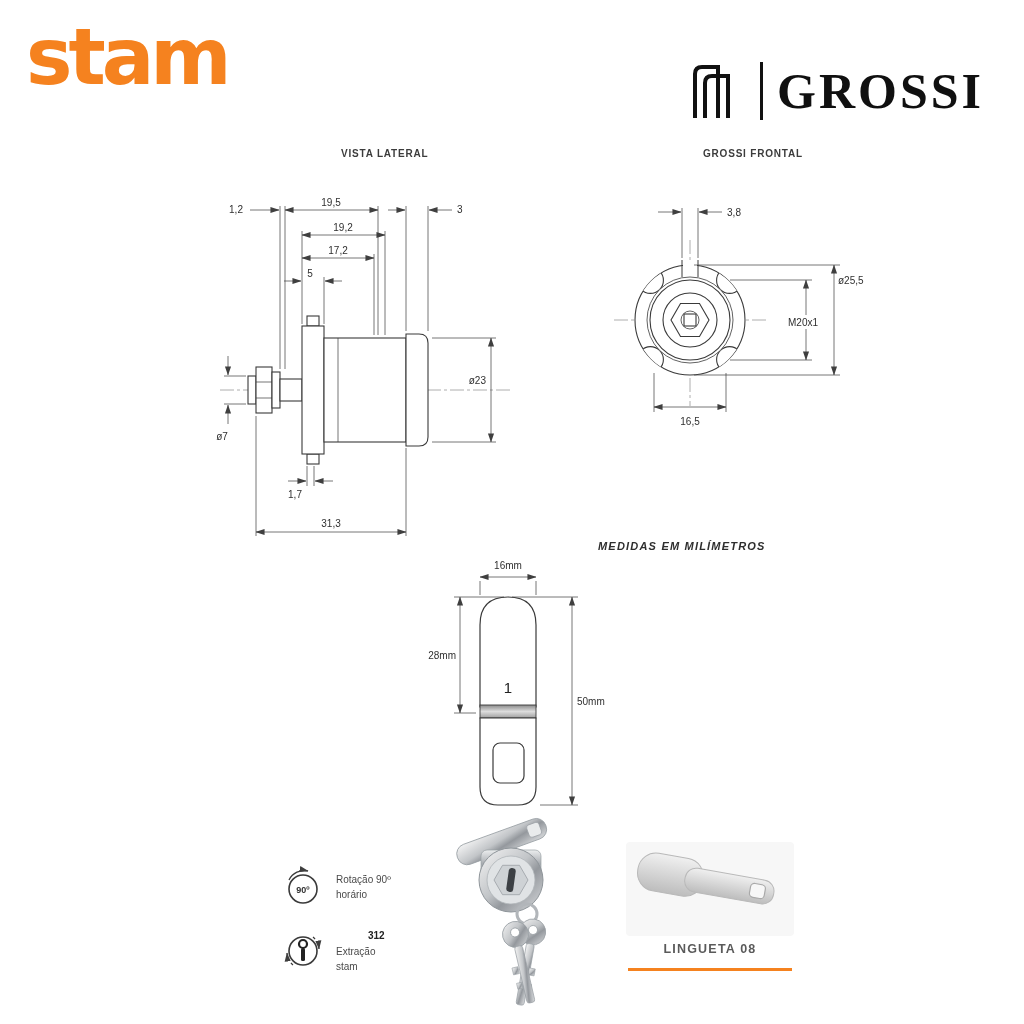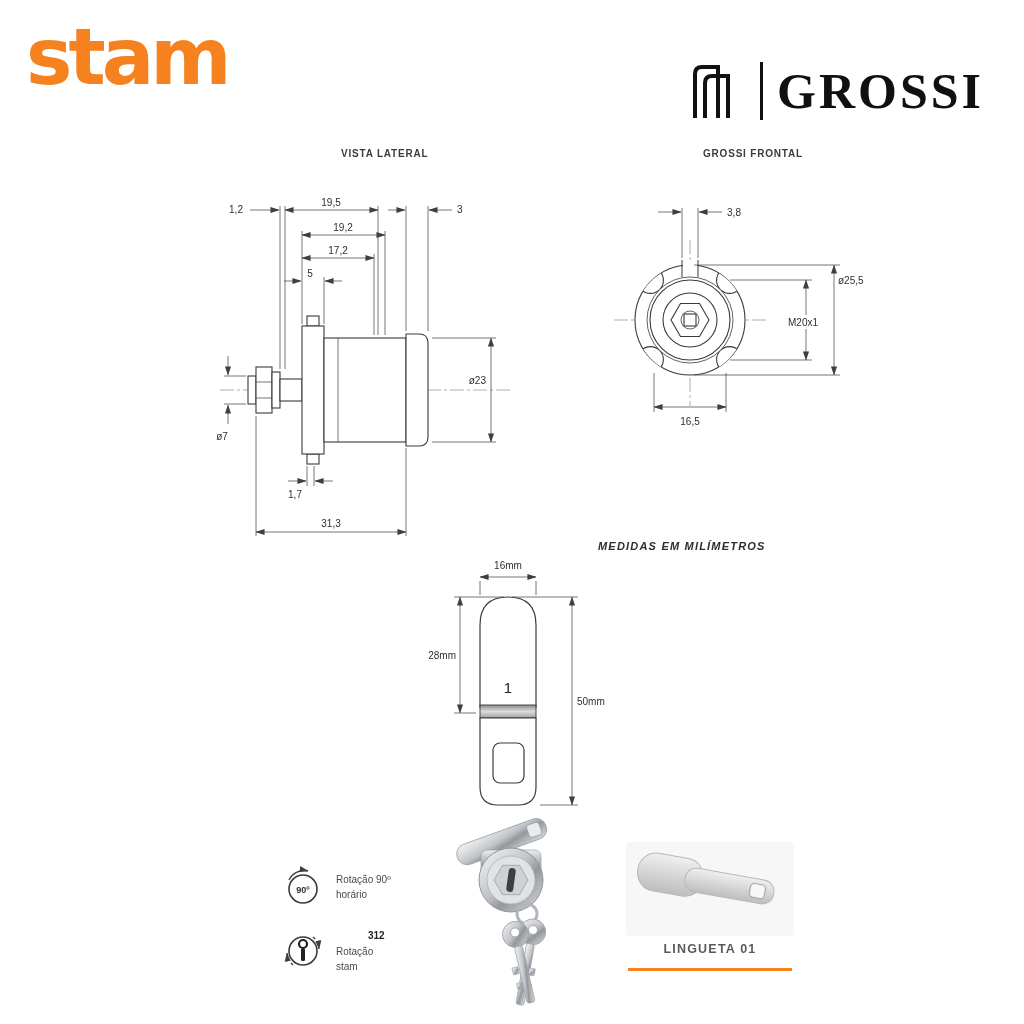--- a/index.html
+++ b/index.html
@@ -249,21 +249,21 @@
   <div class="abs feature" style="left:280px; top:928px;">
     <svg width="46" height="46" viewBox="0 0 46 46">
       <circle cx="23" cy="23" r="14" fill="none" stroke="#3a3a3a" stroke-width="1.6"></circle>
       <circle cx="23" cy="16" r="4" fill="none" stroke="#222" stroke-width="2.2"></circle>
       <rect x="21" y="20" width="4" height="13" rx="1.5" fill="#222"></rect>
       <path d="M33,9 A18,18 0 0 1 39,21" fill="none" stroke="#3a3a3a" stroke-width="1.2" stroke-dasharray="3 2.5" marker-end="url(#arr)"></path>
       <path d="M13,37 A18,18 0 0 1 7,25" fill="none" stroke="#3a3a3a" stroke-width="1.2" stroke-dasharray="3 2.5" marker-end="url(#arr)"></path>
     </svg>
     <div class="feature-text">
       <div class="feat-bold">312</div>
-      <div>Rotação</div>
+      <div>Extração</div>
       <div>stam</div>
     </div>
   </div>
 
   <svg class="abs" style="left:435px; top:812px;" width="170" height="212" viewBox="0 0 170 212">
     <defs>
       <linearGradient id="chrome" x1="0" y1="0" x2="1" y2="1">
         <stop offset="0" stop-color="#f6f6f6"></stop>
         <stop offset="0.45" stop-color="#c2c5c8"></stop>
         <stop offset="0.62" stop-color="#94989d"></stop>
@@ -312,16 +312,16 @@
       </linearGradient>
     </defs>
     <rect x="0" y="0" width="168" height="94" rx="4" fill="#f7f7f7"></rect>
     <g transform="rotate(10 80 44)">
       <rect x="10" y="20" width="66" height="38" rx="18" fill="url(#zinc)" stroke="#b9b9b9" stroke-width="1"></rect>
       <rect x="58" y="28" width="90" height="24" rx="11" fill="url(#zinc)" stroke="#b9b9b9" stroke-width="1"></rect>
       <rect x="124" y="33" width="15" height="14" rx="4" fill="#f7f7f7" stroke="#a9a9a9" stroke-width="1.2"></rect>
     </g>
   </svg>
 
-  <div class="abs lingueta-label">LINGUETA 01</div>
+  <div class="abs lingueta-label">LINGUETA 08</div>
   <div class="abs accent-line"></div>
 
 </div>
 
 </body></html>

